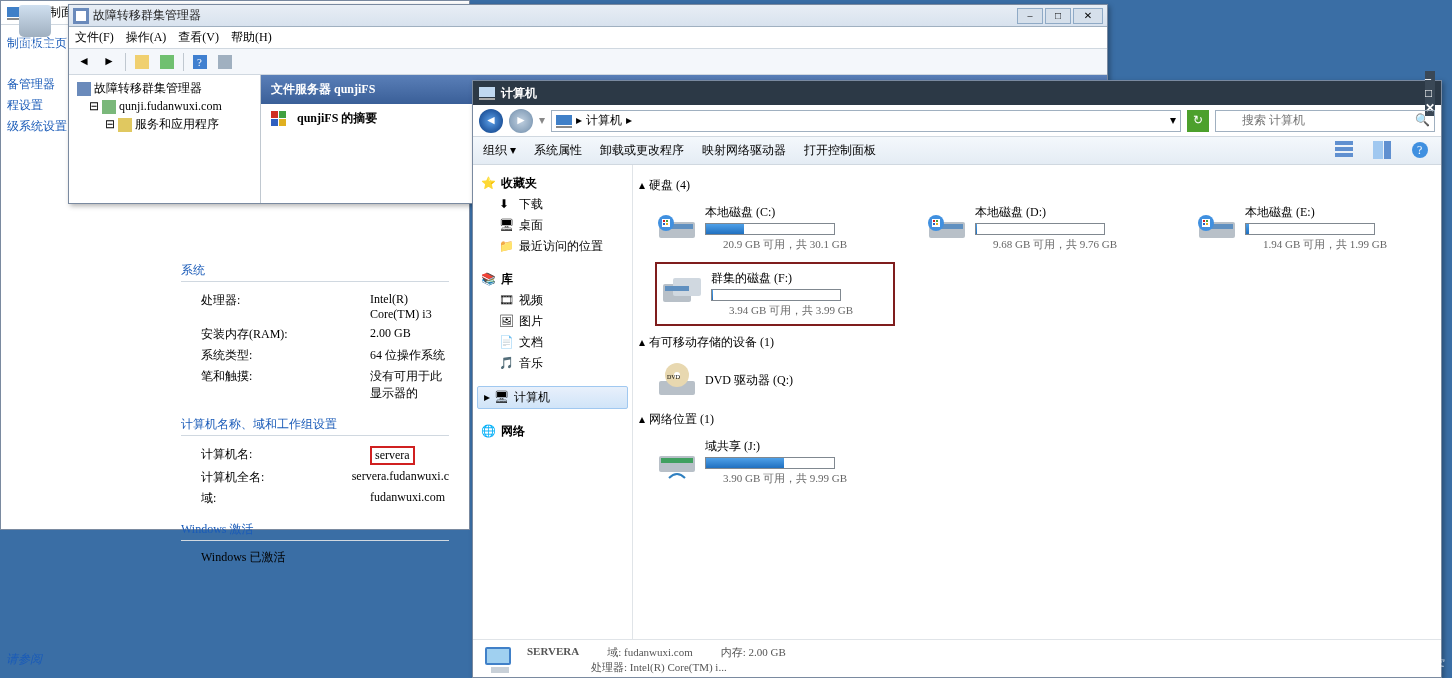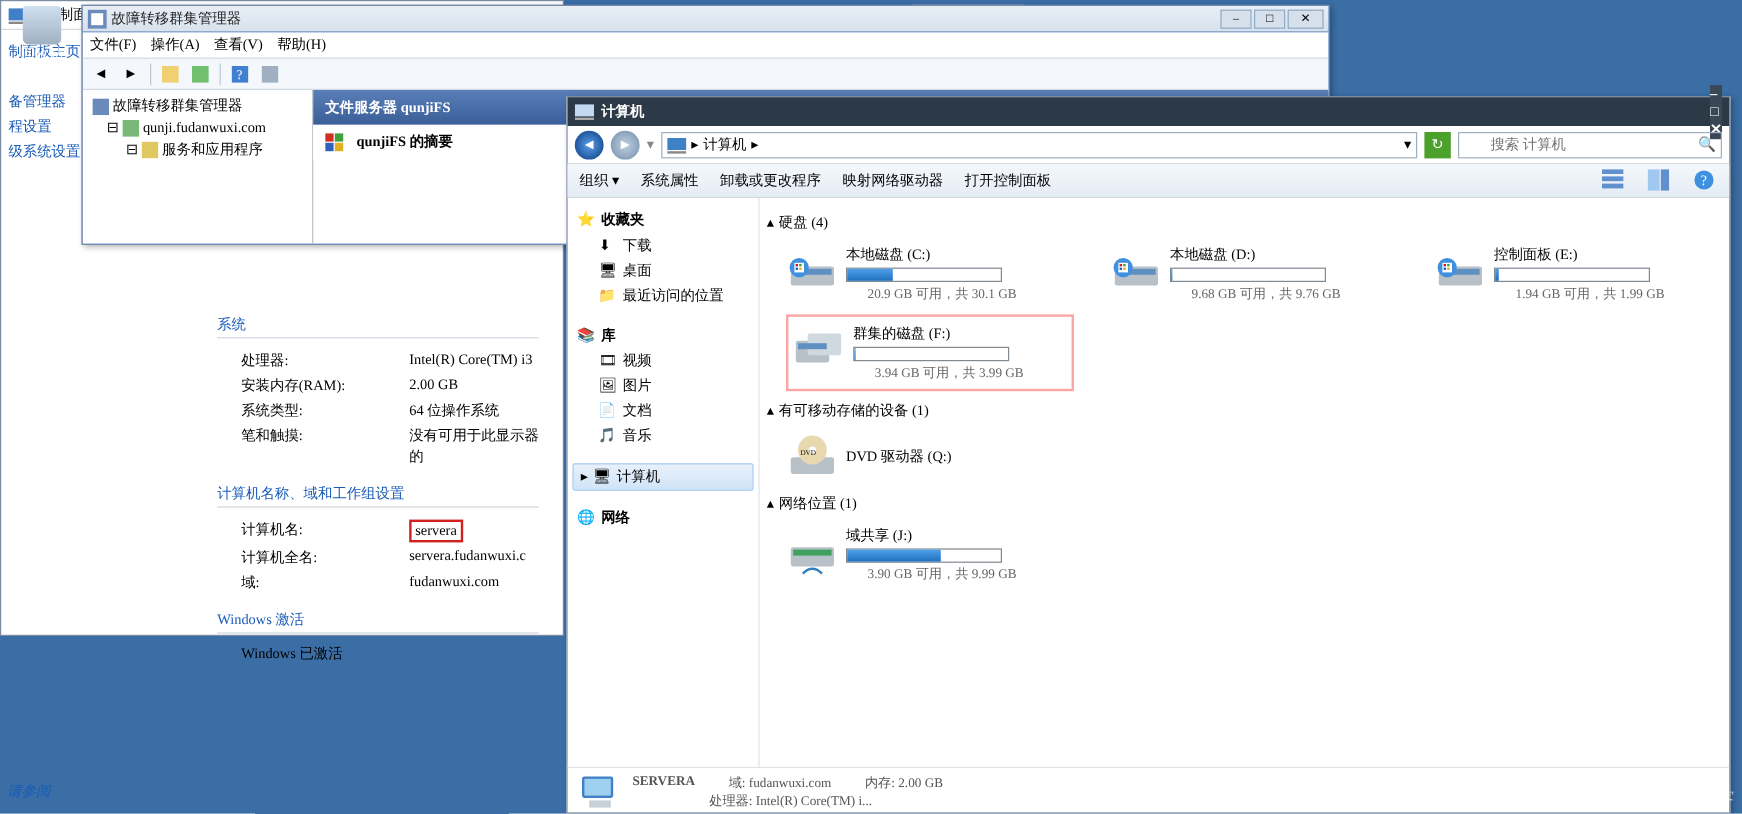--- a/index.html
+++ b/index.html
@@ -3,21 +3,21 @@
 <meta charset="utf-8">
 <style>
 * { box-sizing: border-box; margin: 0; padding: 0; font-family: "Microsoft YaHei", "SimSun", serif; }
 body { background: #3a6ea5; width: 1452px; height: 678px; overflow: hidden; position: relative; font-size: 12px; }
 
 
 .desktop-icon { position: absolute; top: 5px; left: 10px; text-align: center; color: #fff; width: 50px; }
 .desktop-icon .bin { width: 32px; height: 32px; margin: 0 auto; background: linear-gradient(#d0e0f0, #a0b0c0); border-radius: 3px 3px 5px 5px; }
 
 
-.window { position: absolute; background: #3b82f6; border: 1px solid #7a8aa0; box-shadow: 2px 2px 5px rgba(0,0,0,.3); }
+.window { position: absolute; background: #8b5cf6; border: 1px solid #7a8aa0; box-shadow: 2px 2px 5px rgba(0,0,0,.3); }
 .titlebar { background: linear-gradient(#e8eef5, #d8e2ee); height: 22px; display: flex; align-items: center; padding: 0 4px; border-bottom: 1px solid #a0b0c0; }
 .titlebar .tb-icon { width: 16px; height: 16px; margin-right: 4px; }
 .titlebar .tb-title { flex: 1; font-size: 12px; color: #222; font-family: "SimSun"; }
 .titlebar .tb-btns { display: flex; gap: 2px; }
 .titlebar .tb-btn { width: 26px; height: 16px; background: #d6e0eb; border: 1px solid #8faac6; font-size: 10px; text-align: center; line-height: 14px; cursor: pointer; }
 .titlebar .tb-btn.close { width: 30px; background: #d6e0eb; }
 .menubar { height: 22px; display: flex; align-items: center; padding: 0 6px; background: #fff; border-bottom: 1px solid #d0d8e0; font-family: "SimSun"; }
 .menubar span { margin-right: 12px; cursor: pointer; }
 .toolbar { height: 26px; display: flex; align-items: center; padding: 0 4px; background: #f4f7fb; border-bottom: 1px solid #d0d8e0; gap: 3px; }
 .tbtn { width: 22px; height: 22px; border: 1px solid transparent; display: flex; align-items: center; justify-content: center; cursor: pointer; }
@@ -38,21 +38,21 @@
 
 .sysinfo-window { top: 148px; left: 0; width: 470px; height: 530px; background: #fff; border: 1px solid #7a8aa0; }
 .breadcrumb-bar { height: 24px; display: flex; align-items: center; padding: 0 6px; border-bottom: 1px solid #d0d8e0; gap: 4px; font-family: "SimSun"; }
 .bc-icon { width: 16px; height: 16px; }
 .sidenav { padding: 8px 6px; }
 .sidenav div { color: #1a5bb8; padding: 2px 0; cursor: pointer; }
 .sys-content { padding: 4px 20px 4px 180px; margin-top: -100px; }
 .sys-section-title { margin: 12px 0 8px 0; color: #1a5bb8; border-bottom: 1px solid #d0d8e0; padding-bottom: 2px; }
 .sys-row { display: flex; padding: 2px 0; }
 .sys-label { width: 140px; }
-.sys-value { flex: 1; }
+.sys-value { flex: 1; margin-left: 29px; }
 .boxed { border: 2px solid #d02020; padding: 0 3px; display: inline-block; }
 .sys-see-also { position: absolute; bottom: 10px; left: 6px; color: #1a5bb8; cursor: pointer; font-style: italic; }
 
 
 .explorer-window { top: 80px; left: 472px; width: 970px; height: 598px; background: #fff; }
 .explorer-title { background: #2c3946; color: #fff; height: 24px; display: flex; align-items: center; padding: 0 6px; font-family: "SimSun"; font-weight: bold; }
 .explorer-title .tb-btns { margin-left: auto; }
 .addr-row { height: 32px; display: flex; align-items: center; padding: 0 6px; gap: 6px; border-bottom: 1px solid #d0d8e0; }
 .nav-btn { width: 24px; height: 24px; border-radius: 50%; background: radial-gradient(#5ca0e8, #2860a8 60%, #104080); color: #fff; display: flex; align-items: center; justify-content: center; cursor: pointer; }
 .nav-btn.disabled { background: radial-gradient(#c0d0e0, #90a8c0 60%, #6080a0); }
@@ -69,21 +69,21 @@
 .nav-head { font-weight: bold; padding: 2px 4px; display: flex; align-items: center; gap: 4px; }
 .nav-item { padding: 2px 4px 2px 22px; display: flex; align-items: center; gap: 4px; cursor: pointer; }
 .nav-item.sel { background: linear-gradient(#e8f0fb, #d0e4f8); border: 1px solid #a0c8f0; border-radius: 2px; }
 .small-icon { width: 16px; height: 16px; display: inline-block; }
 
 .content-pane { flex: 1; padding: 8px 4px; overflow: auto; font-family: "SimSun"; }
 .group-header { display: flex; align-items: center; gap: 4px; padding: 4px 2px; cursor: pointer; }
 .group-header .label { font-weight: normal; }
 .drives-row { display: flex; flex-wrap: wrap; gap: 0 30px; padding-left: 18px; }
 .drive { display: flex; align-items: center; gap: 8px; width: 240px; margin: 4px 0; padding: 2px; }
-.drive.highlighted { border: 2px solid #fca5a5; padding: 6px; }
+.drive.highlighted { border: 2px solid #7f1d1d; padding: 6px; }
 .drive-icon { width: 40px; height: 40px; display: flex; align-items: center; justify-content: center; }
 .drive-info { flex: 1; }
 .drive-name { margin-bottom: 2px; }
 .capacity-bar { width: 130px; height: 12px; border: 1px solid #808890; background: #fff; margin-bottom: 2px; position: relative; }
 .capacity-fill { height: 100%; background: linear-gradient(#4ea0e8, #2070c0); }
 .capacity-text { font-size: 11px; color: #666; margin-left: 18px; }
 .details-pane { height: 40px; border-top: 1px solid #e0e4e8; display: flex; align-items: center; padding: 4px 10px; gap: 10px; font-family: "SimSun"; font-size: 11px; color: #555; }
 .details-icon { width: 34px; height: 34px; }
 .details-text { display: flex; flex-direction: column; }
 .details-text .row2 { display: flex; gap: 28px; }
@@ -441,21 +441,21 @@
                 <rect x="4" y="16" width="32" height="5" fill="#6090c0"></rect>
                 <circle cx="9" cy="15" r="8" fill="#4090e0"></circle>
                 <rect x="5" y="11" width="8" height="8" fill="#fff"></rect>
                 <rect x="6" y="12" width="2" height="2" fill="#d02020"></rect>
                 <rect x="9" y="12" width="2" height="2" fill="#40a040"></rect>
                 <rect x="6" y="15" width="2" height="2" fill="#2060c0"></rect>
                 <rect x="9" y="15" width="2" height="2" fill="#e0b020"></rect>
               </svg>
             </div>
             <div class="drive-info">
-              <div class="drive-name">控制面板 (E:)</div>
+              <div class="drive-name">本地磁盘 (E:)</div>
               <div class="capacity-bar">
                 <div class="capacity-fill" style="width:2%"></div>
               </div>
               <div class="capacity-text">1.94 GB 可用，共 1.99 GB</div>
             </div>
           </div>
           <div class="drive highlighted">
             <div class="drive-icon">
               <svg width="40" height="40">
                 <rect x="0" y="10" width="28" height="18" rx="2" fill="#b8c0c8"></rect>

